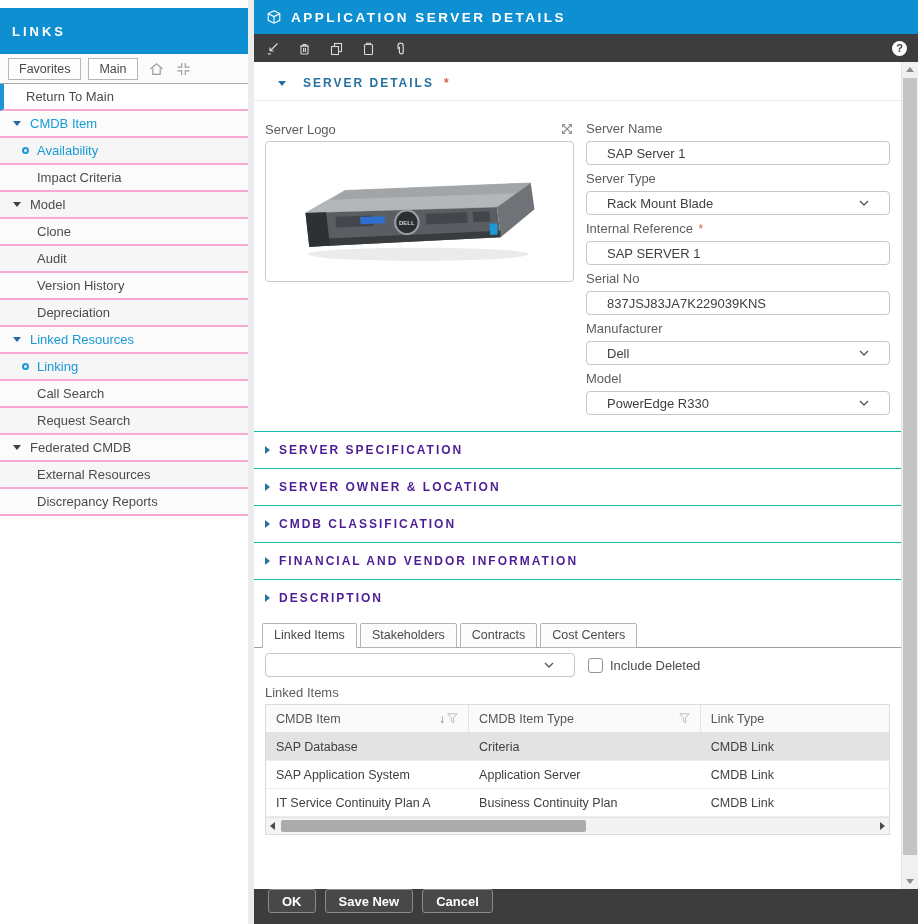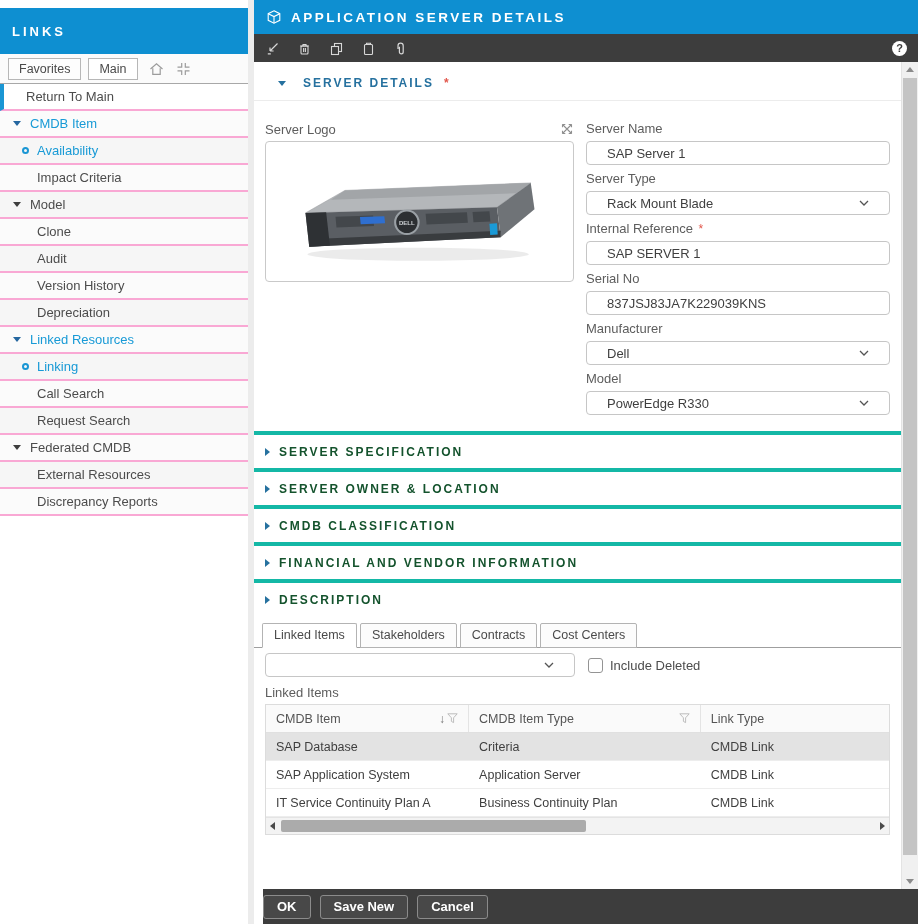--- a/index.html
+++ b/index.html
@@ -61,21 +61,21 @@
   .field { margin-bottom:6px; }
   .field .flabel { font-size:13px; color:#5d5d5d; height:16px; margin-bottom:4px; display:block; }
   .control { height:24px; width:100%; border:1px solid #c6c6c6; border-radius:4px;
              padding:0 20px; font-size:13px; color:#3f3f3f; background:#fff;
              font-family:inherit; display:flex; align-items:center; }
   input.control { outline:none; }
   .selectbox { justify-content:space-between; cursor:default; }
 
   .sections-list { margin-top:10px; }
   .csection { height:37px; display:flex; align-items:center; gap:9px; padding-left:11px;
-              border-top:4px solid #14b8a6; color:#14532d; font-weight:bold; font-size:12px;
+              border-top:1px solid #14b8a6; color:#4c1d95; font-weight:bold; font-size:12px;
               letter-spacing:2px; cursor:pointer; }
   .tri-right { width:0; height:0; border-top:4px solid transparent; border-bottom:4px solid transparent;
                border-left:5px solid #26719f; }
 
   .tabbar { display:flex; padding:6px 0 0 8px; border-bottom:1px solid #9f9f9f; position:relative; }
   .tab { background:#fcfcfc; border:1px solid #b3b3b3; padding:4px 11px 5px; font-size:12.5px;
          color:#4a4a4a; border-radius:2px 2px 0 0; margin-right:3px; position:relative;
          top:1px; cursor:pointer; }
   .tab.active { background:#fff; border-bottom-color:#fff; }
 
@@ -113,21 +113,21 @@
   
   .v-scroll { position:absolute; top:62px; right:0; width:17px; bottom:35px; background:#f0f0f0;
               border-left:1px solid #e3e3e3; }
   .v-up { position:absolute; top:5px; left:4px; width:0; height:0; border-left:4px solid transparent;
           border-right:4px solid transparent; border-bottom:5px solid #8a8a8a; }
   .v-down { position:absolute; bottom:5px; left:4px; width:0; height:0; border-left:4px solid transparent;
             border-right:4px solid transparent; border-top:5px solid #8a8a8a; }
   .v-thumb { position:absolute; top:16px; bottom:34px; left:1px; right:1px; background:#c4c4c4; }
 
   .m-footer { position:absolute; bottom:0; left:0; right:0; height:35px; background:#3d3d3d;
-              display:flex; align-items:center; gap:9px;margin-left:9px; }
+              display:flex; align-items:flex-start; padding-left:14px; gap:9px; }
   .fbtn { background:#484848; border:1px solid #8b8b8b; color:#fff; font-weight:bold; font-size:13px;
           border-radius:3px; height:24px; padding:0 13px; font-family:inherit; cursor:pointer; }
 </style>
 </head>
 <body>
 
 <div id="sidebar">
   <div class="sb-header">LINKS</div>
 
   <div class="sb-tabs">

